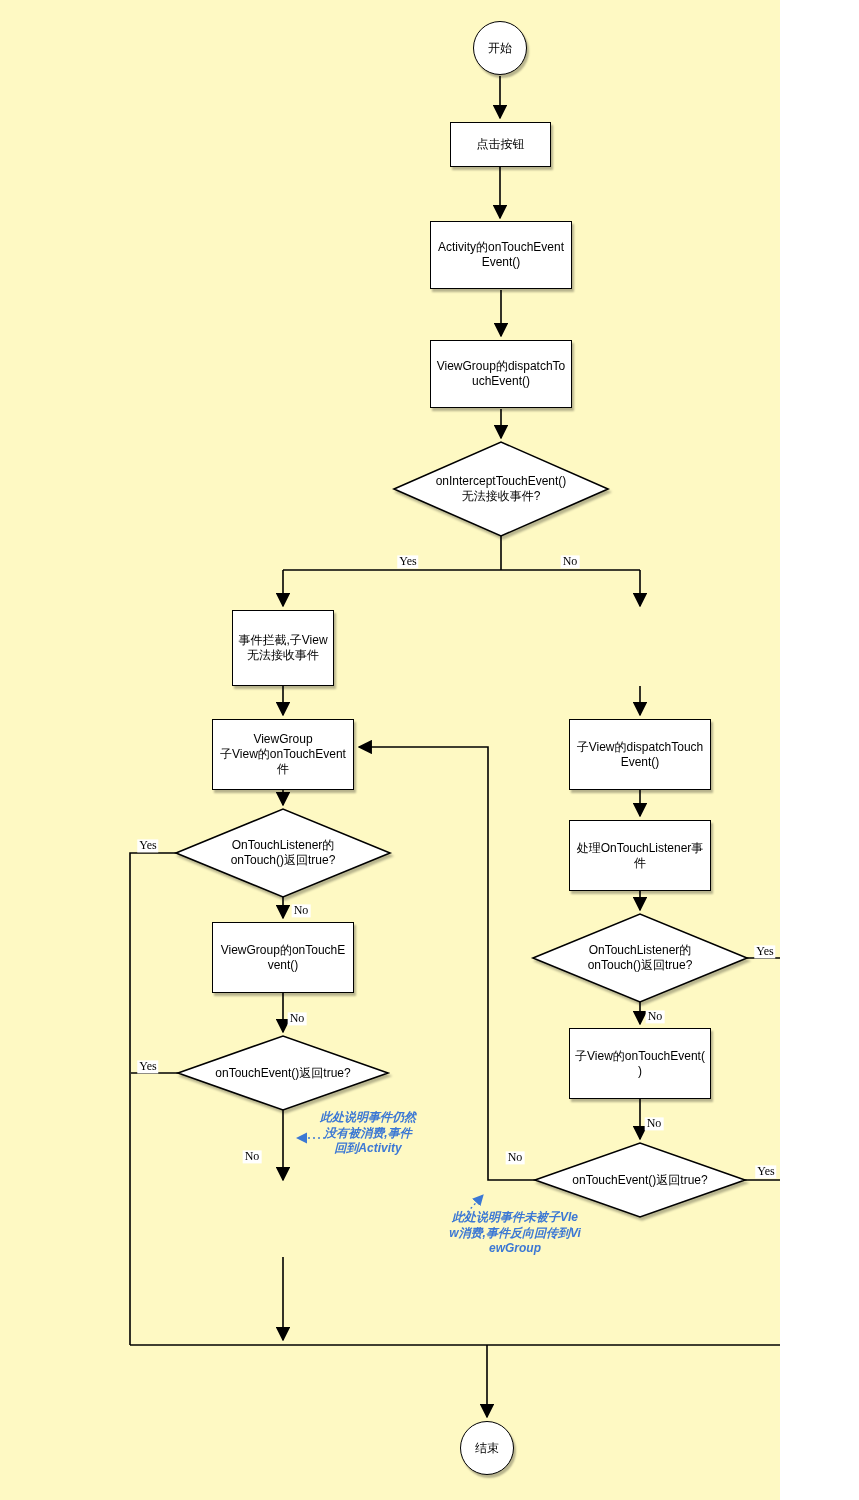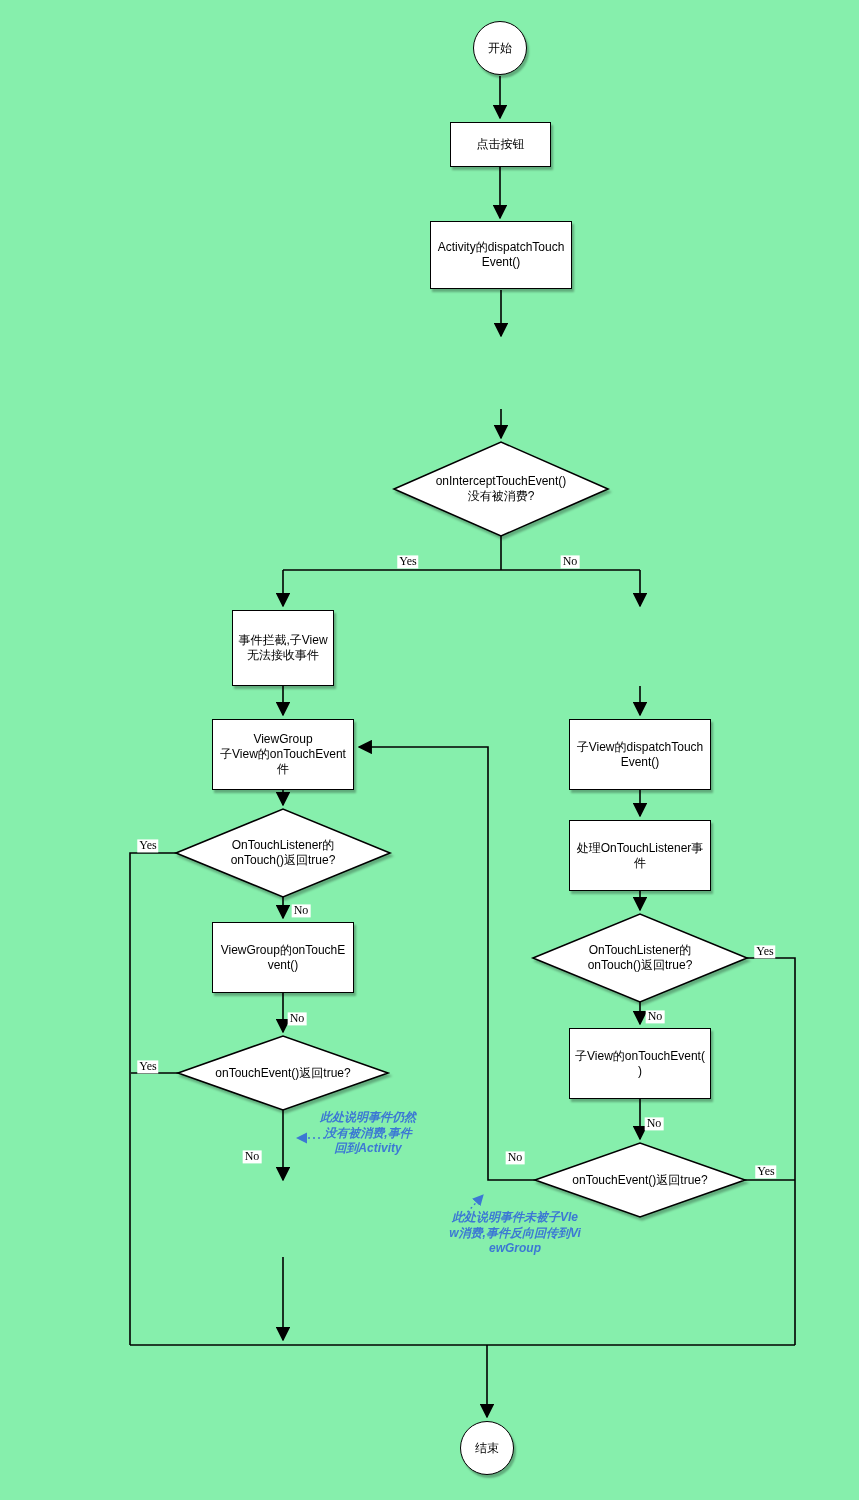--- a/index.html
+++ b/index.html
@@ -1,18 +1,18 @@
 <!DOCTYPE html>
 <html><head>
 <meta charset="utf-8">
 <style>
   * { margin:0; padding:0; box-sizing:border-box; }
   html,body { background:#ffffff; }
   body { font-family:"Liberation Sans","DejaVu Sans",sans-serif; font-size:12px; color:#000; }
-  .canvas { position:relative; width:859px; height:1500px; background:#86efac; overflow:hidden; }
+  .canvas { position:relative; width:780px; height:1500px; background:#fef9c3; overflow:hidden; }
   svg.edges { position:absolute; left:0; top:0; width:859px; height:1500px; }
   .node { position:absolute; display:flex; align-items:center; justify-content:center;
           text-align:center; line-height:1.25; white-space:pre-line; word-break:break-all; }
   .rect { background:#fff; border:1.5px solid #000; box-shadow:2px 3px 2px rgba(0,0,0,0.28); padding:16px 4px; }
   .circle { background:#fff; border:1.5px solid #000; border-radius:50%; box-shadow:2px 3px 2px rgba(0,0,0,0.28); }
   .dlabel { background:transparent; }
   .elabel { position:absolute; transform:translate(-50%,-50%); background:#fff; padding:0 2px; line-height:1.1;font-family:Liberation Serif, serif; }
   .note { position:absolute; color:#3c78d4; font-style:italic; font-weight:bold; text-align:center;
           line-height:1.3; white-space:pre-line; word-break:break-all; }
 </style>
@@ -78,38 +78,40 @@
   </svg>
 
   <div class="node circle" style="left:473px;top:21px;width:54px;height:54px">
     <span>开始</span>
   </div>
   <div class="node circle" style="left:460px;top:1421px;width:54px;height:54px">
     <span>结束</span>
   </div>
 
   <div class="node rect" style="left:450px;top:122px;width:101px;height:45px">点击按钮</div>
-  <div class="node rect" style="left:430px;top:221px;width:142px;height:68px">Activity的dispatchTouch
+  <div class="node rect" style="left:430px;top:221px;width:142px;height:68px">Activity的onTouchEvent
 Event()</div>
+  <div class="node rect" style="left:430px;top:340px;width:142px;height:68px">ViewGroup的dispatchTo
+uchEvent()</div>
   <div class="node rect" style="left:232px;top:610px;width:102px;height:76px">事件拦截,子View
 无法接收事件</div>
   <div class="node rect" style="left:212px;top:719px;width:142px;height:71px">ViewGroup
 子View的onTouchEvent
 件</div>
   <div class="node rect" style="left:212px;top:922px;width:142px;height:71px">ViewGroup的onTouchE
 vent()</div>
   <div class="node rect" style="left:569px;top:719px;width:142px;height:71px">子View的dispatchTouch
 Event()</div>
   <div class="node rect" style="left:569px;top:820px;width:142px;height:71px">处理OnTouchListener事
 件</div>
   <div class="node rect" style="left:569px;top:1028px;width:142px;height:71px">子View的onTouchEvent(
 )</div>
 
   <div class="node dlabel" style="left:406px;top:460px;width:190px;height:58px">onInterceptTouchEvent()
-没有被消费?</div>
+无法接收事件?</div>
   <div class="node dlabel" style="left:188px;top:827px;width:190px;height:52px">OnTouchListener的
 onTouch()返回true?</div>
   <div class="node dlabel" style="left:193px;top:1060px;width:180px;height:26px">onTouchEvent()返回true?</div>
   <div class="node dlabel" style="left:545px;top:932px;width:190px;height:52px">OnTouchListener的
 onTouch()返回true?</div>
   <div class="node dlabel" style="left:550px;top:1167px;width:180px;height:26px">onTouchEvent()返回true?</div>
 
   <span class="elabel" style="left:408px;top:562px">Yes</span>
   <span class="elabel" style="left:570px;top:562px">No</span>
   <span class="elabel" style="left:148px;top:846px">Yes</span>

